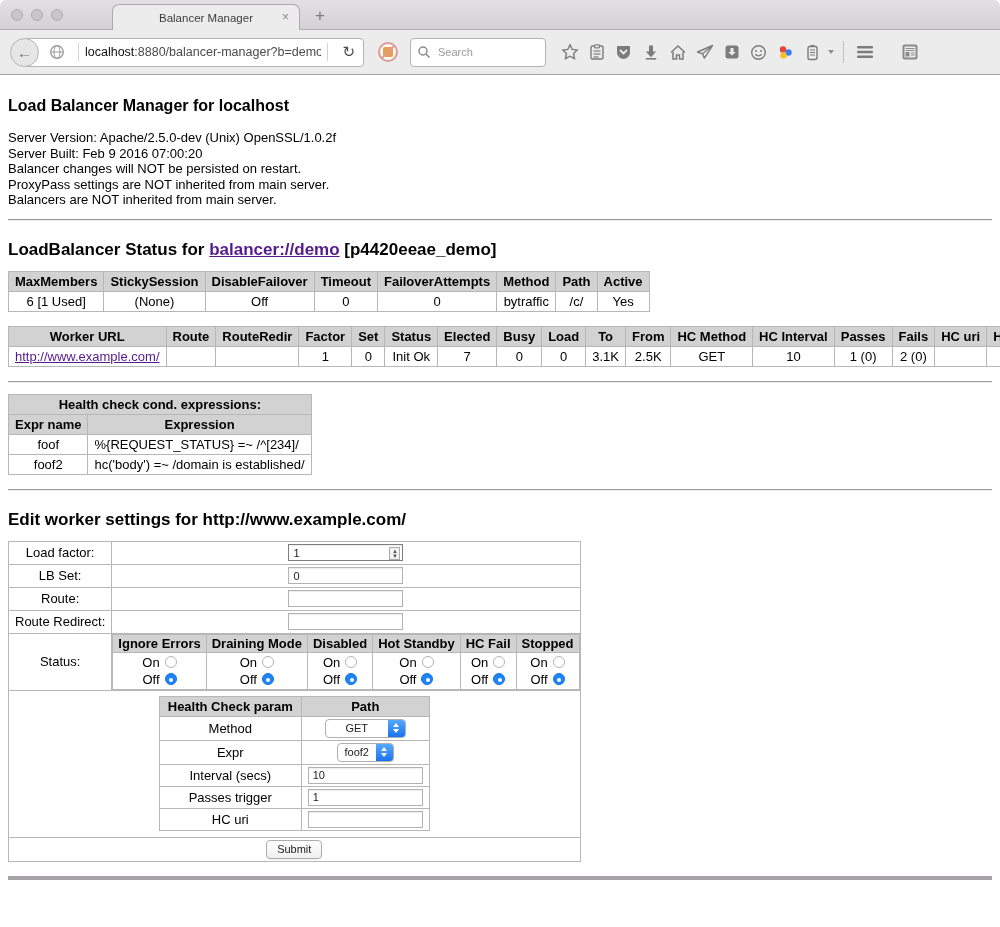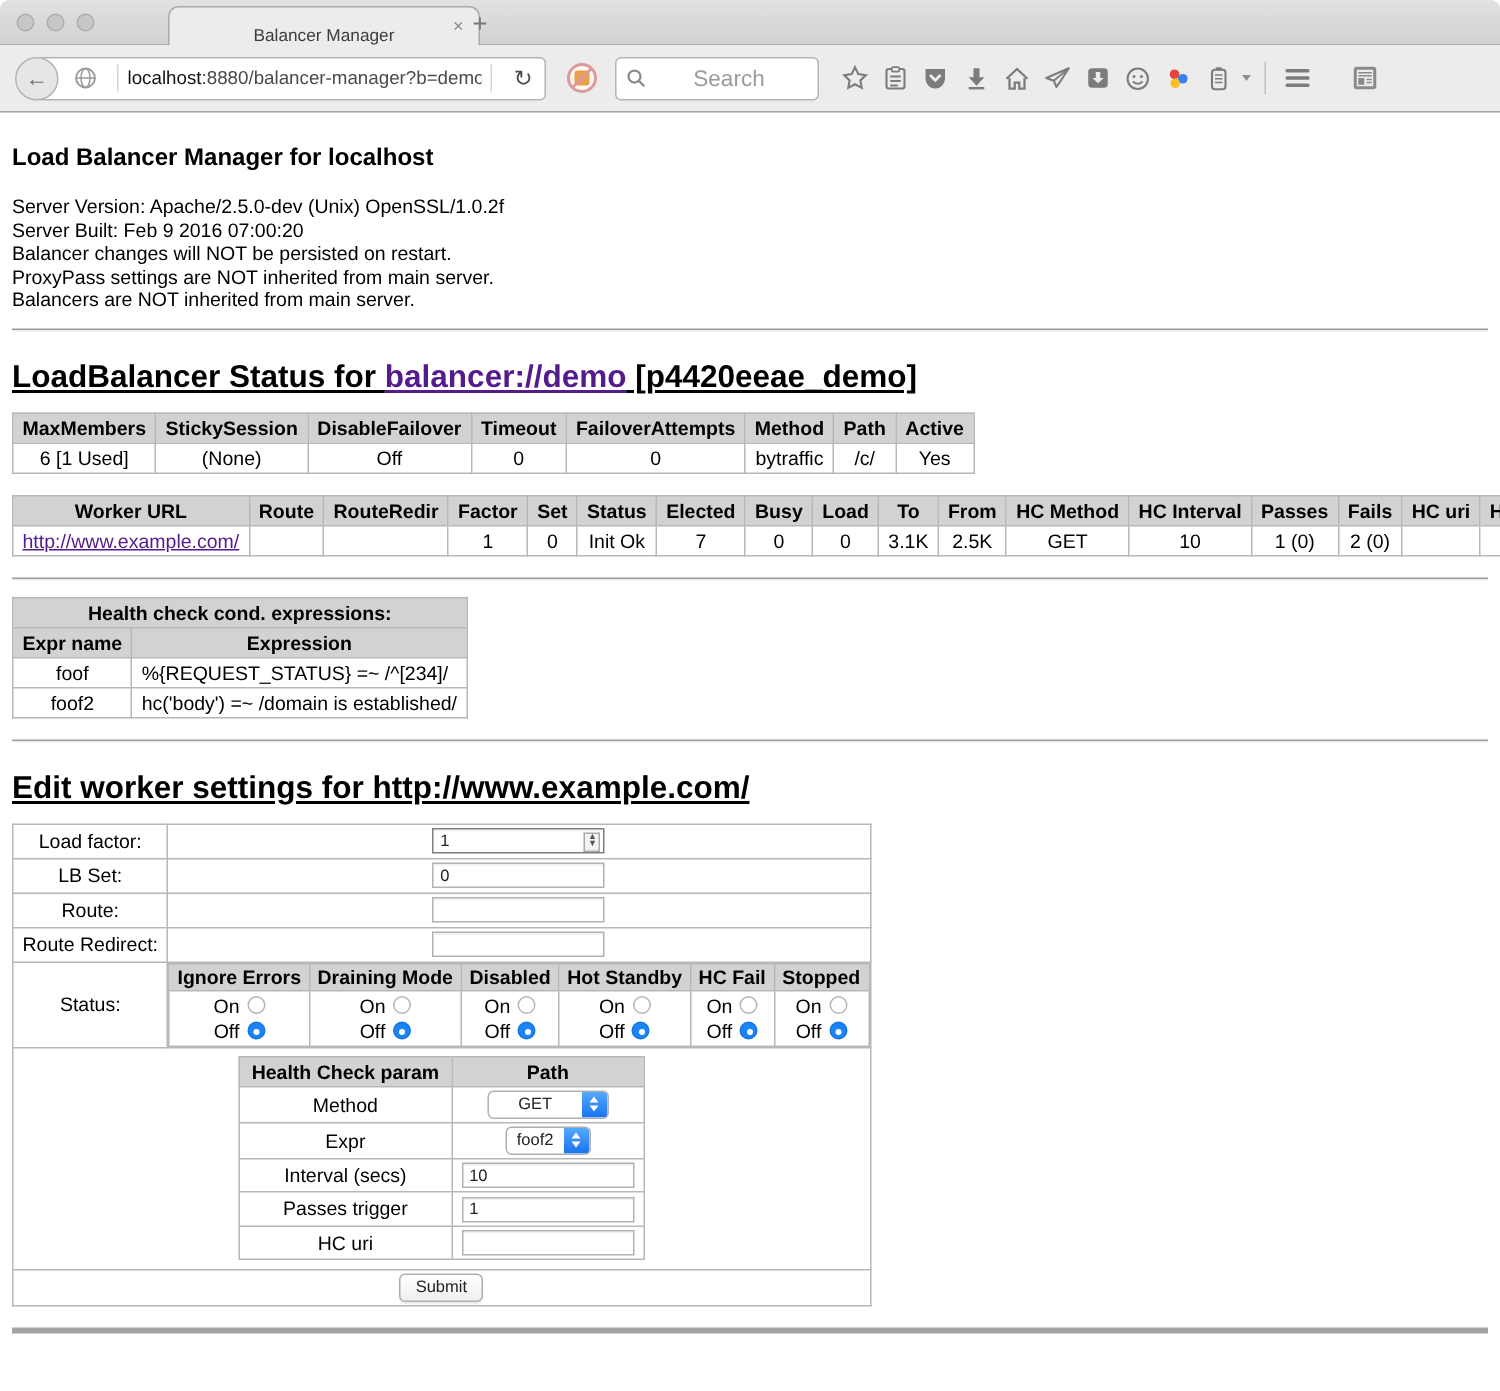--- a/index.html
+++ b/index.html
@@ -13,24 +13,24 @@
 
   
   .titlebar {
     position:relative; height:30px;
     background:linear-gradient(#e2e0e2,#d3d1d3);
     border-bottom:1px solid #b2b0b2;
   }
   .traffic-lights { position:absolute; left:11px; top:9px; display:flex; gap:8px; }
   .tl { width:12px; height:12px; border-radius:50%; background:#c8c6c8; border:1px solid #aeacae; }
   .tab {
-    position:absolute; left:112px; top:4px; bottom:-1px; width:208px;
+    position:absolute; left:112px; top:4px; bottom:-1px; width:188px;
     background:#ececec; border:1px solid #aba9ab; border-bottom:none;
     border-radius:7px 7px 0 0;
-    display:flex; align-items:flex-end; justify-content:center;
+    display:flex; align-items:center; justify-content:center;
   }
   .tab-title { font-size:11.5px; color:#3c3c3c; }
   .tab-close { position:absolute; right:10px; top:5px; font-size:12px; color:#8b8b8b; cursor:default; }
   .new-tab { position:absolute; left:315px; top:6px; font-size:17px; color:#7a7a7a; }
 
   
   .toolbar {
     height:45px; background:#ececec; border-bottom:1px solid #a5a3a5;
     display:flex; align-items:center; padding:0 10px;
   }
@@ -53,37 +53,37 @@
     width:20px; height:20px; border-radius:50%; border:2px solid #dc9a9a;
     position:relative; margin:0 12px 0 14px; flex:0 0 auto; background:#fdf7f3;
   }
   .blocked::before { content:""; position:absolute; left:3px; top:3px; width:10px; height:10px; border-radius:2px; background:#e8a04c; }
   .blocked::after { content:""; position:absolute; left:-1px; top:7px; width:18px; height:2px; background:#dc9a9a; transform:rotate(-45deg); }
   .searchbar {
     width:136px; height:29px; background:#fff; border:1px solid #b5b3b5; border-radius:4px;
     display:flex; align-items:center; padding:0 6px; flex:0 0 auto;
   }
   .searchbar input {
-    border:none; outline:none; width:100px; font-size:15px; color:#3b82f6;
-    font-family:"Liberation Sans", sans-serif; background:transparent; margin-left:5px;text-align:center;
+    border:none; outline:none; width:100px; font-size:11px; color:#3b82f6;
+    font-family:"Liberation Sans", sans-serif; background:transparent; margin-left:5px;
   }
   .searchbar input::placeholder { color:#9b9b9b; }
   .tb-icons { display:flex; align-items:center; margin-left:10px; flex:1 0 auto; }
   .tb-btn { width:27px; height:27px; display:flex; align-items:center; justify-content:center; flex:0 0 auto; }
   .caret-down { width:0; height:0; border-left:3.5px solid transparent; border-right:3.5px solid transparent; border-top:4px solid #8e8e8e; margin:0 2px; }
   .tb-sep { width:1px; height:22px; background:#c2c0c2; margin:0 7px; }
   svg.icon { display:block; }
 
   
   .page { padding:0 8px; background:#fff; }
   h1.pagetitle { font-size:16px; font-weight:bold; color:#000; margin:22px 0 15px 0; }
   .server-info { font-size:13px; color:#000; line-height:15.5px; margin-bottom:10px; }
   hr.rule { border:none; border-top:1px solid #9c9c9c; border-bottom:1px solid #ededed; height:0; margin:11px 0; }
   hr.rule-thick { border:none; height:4px; background:#a5a3a5; margin:13px 0; }
-  h3.sec { font-size:21px; font-weight:bold; margin:19px 0 11px 0;text-decoration:underline; }
+  h3.sec { font-size:17px; font-weight:bold; margin:19px 0 11px 0; }
   a.plink { color:#551a8b; text-decoration:underline; }
 
   table.tbl { border-collapse:collapse; font-size:13px; margin:6px 0 14px 0; }
   table.tbl th, table.tbl td { border:1px solid #b7b7b7; padding:2px 6px; text-align:center; white-space:nowrap; }
   table.tbl th { background:#d2d2d2; font-weight:bold; }
   table.t-balancer { width:615px; }
   table.t-workers { width:960px; }
   table.t-workers td.lcell, table.t-expr td.lcell { text-align:left; }
   table.t-expr { width:284px; }
 

